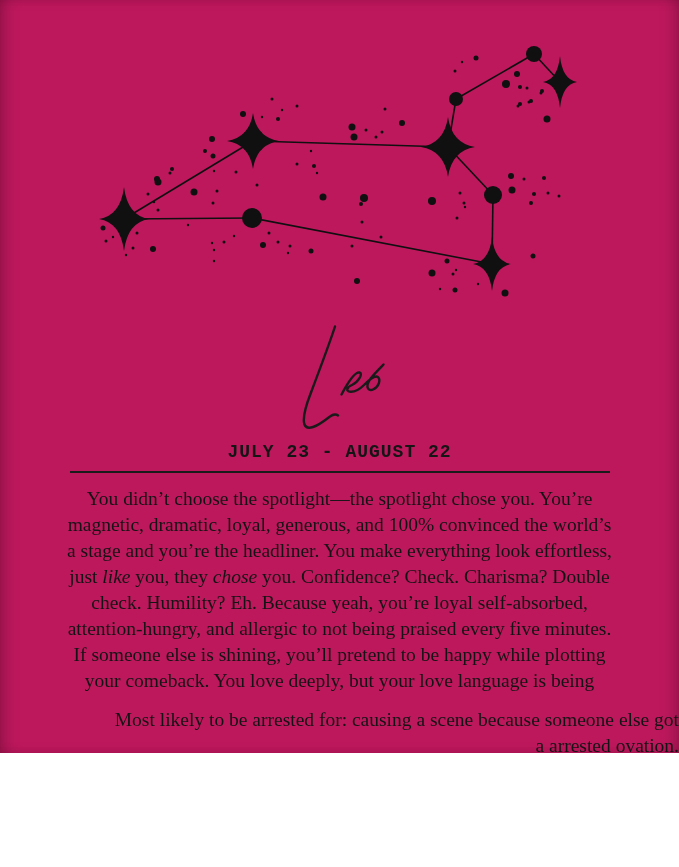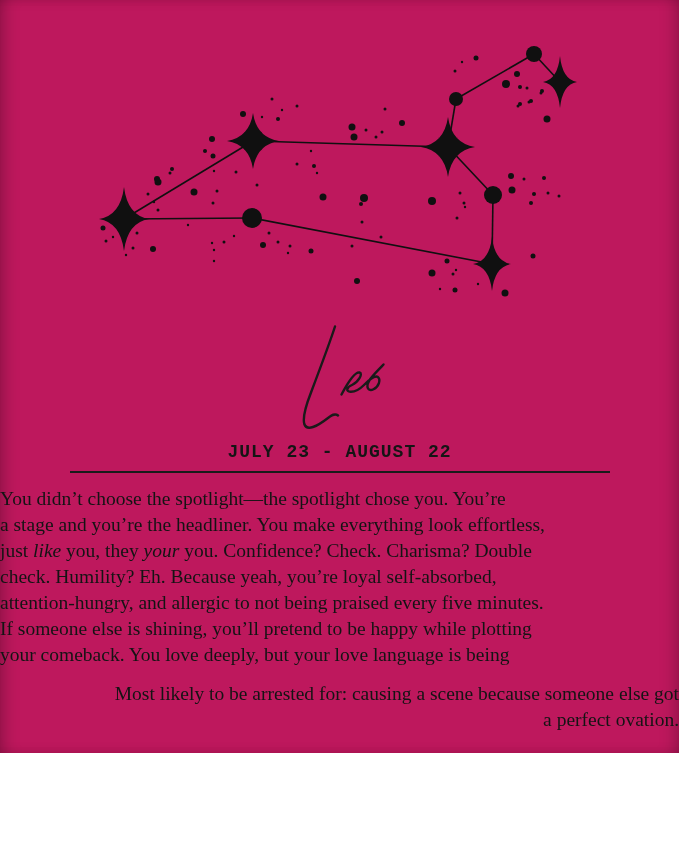--- a/index.html
+++ b/index.html
@@ -23,21 +23,21 @@
   .date{
     margin-top:2px;
     text-align:center;
     font-family:"Liberation Mono",monospace;
     font-weight:700;
     font-size:18px;
     letter-spacing:1px;
     color:#151515;
   }
   .rule{width:540px;height:2px;background:#1b1b1b;margin:9px auto 0;}
-  .body-text{margin-top:13px;text-align:left;font-size:19.5px;line-height:26px;color:#141414;}
+  .body-text{margin-top:13px;text-align:center;font-size:19.5px;line-height:26px;color:#141414;}
   .body-text .line{white-space:nowrap;}
   .body-text em{font-style:italic;}
   .footer-text{margin-top:13px;text-align:right;font-size:19.5px;line-height:26px;color:#141414;}
   .footer-text .line{white-space:nowrap;}
 </style>
 </head>
 <body>
 
 <div class="poster">
 
@@ -168,26 +168,27 @@
       <path d="M 61.5,69.5 C 66,61 74.5,46.5 79.5,47.5 C 83.5,48.5 78,57.5 72,60 C 66.5,62.3 65.5,66.5 70.5,66.8 C 75,67 80.5,63.5 84,60 C 87.5,56.5 94.5,49.5 97.8,52 C 101,54.5 99,61.5 93.5,64.3 C 88,67 85.5,61.5 89.3,55.5 C 92.5,50.5 99.5,44 103.5,39.5"></path>
     </svg>
   </div>
 
   <div class="date">JULY 23 - AUGUST 22</div>
 
   <div class="rule"></div>
 
   <div id="body-lines" class="body-text">
       <div class="line"><span>You didn’t choose the spotlight—the spotlight chose you. You’re</span></div>
+      <div class="line"><span>magnetic, dramatic, loyal, generous, and 100% convinced the world’s</span></div>
       <div class="line"><span>a stage and you’re the headliner. You make everything look effortless,</span></div>
-      <div class="line"><span>just </span><em>like</em><span> you, they </span><em>your</em><span> you. Confidence? Check. Charisma? Double</span></div>
+      <div class="line"><span>just </span><em>like</em><span> you, they </span><em>chose</em><span> you. Confidence? Check. Charisma? Double</span></div>
       <div class="line"><span>check. Humility? Eh. Because yeah, you’re loyal self-absorbed,</span></div>
       <div class="line"><span>attention-hungry, and allergic to not being praised every five minutes.</span></div>
       <div class="line"><span>If someone else is shining, you’ll pretend to be happy while plotting</span></div>
       <div class="line"><span>your comeback. You love deeply, but your love language is being</span></div>
     </div>
 
   <div id="footer-lines" class="footer-text">
       <div class="line">Most likely to be arrested for: causing a scene because someone else got</div>
-      <div class="line">a perfect ovation.</div>
+      <div class="line">a arrested ovation.</div>
     </div>
 
 </div>
 
 </body></html>

